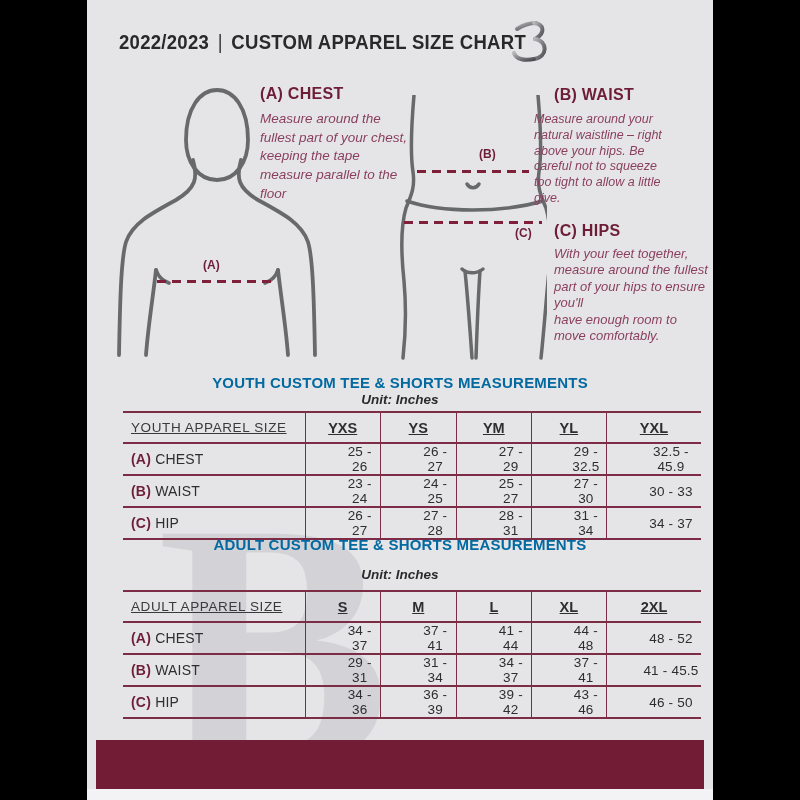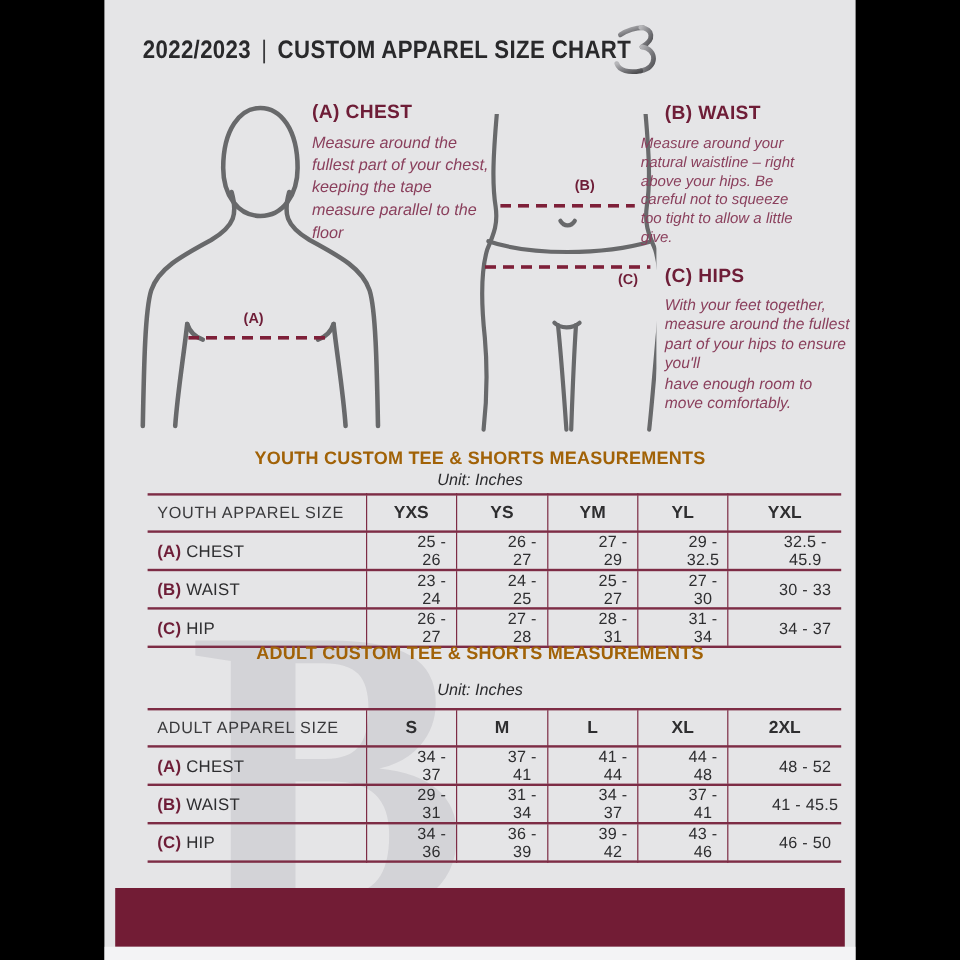--- a/index.html
+++ b/index.html
@@ -28,30 +28,30 @@
 
   
   .ins-head{position:absolute;font-size:16px;font-weight:800;color:var(--head-maroon);letter-spacing:.3px;}
   .ins-body{position:absolute;font-style:italic;color:var(--body-maroon);}
   .ins-a{left:173px;top:110px;width:150px;font-size:13.5px;line-height:1.38;}
   .ins-b{left:447px;top:112px;width:138px;font-size:12.5px;line-height:1.26;}
   .ins-c{left:467px;top:246px;width:155px;font-size:13px;line-height:1.26;white-space:pre-line;}
 
   
   .sec-title{position:absolute;left:0;width:626px;text-align:center;font-size:15px;font-weight:700;
-             color:#a16207;letter-spacing:.2px;z-index:1;}
-  .sec-unit{position:absolute;left:0;width:626px;text-align:center;font-size:13.5px;font-weight:400;
+             color:#0369a1;letter-spacing:.2px;z-index:1;}
+  .sec-unit{position:absolute;left:0;width:626px;text-align:center;font-size:13.5px;font-weight:700;
             font-style:italic;color:#2b2b2e;z-index:1;}
 
   
   .sz{position:absolute;left:36px;width:578px;border-collapse:collapse;table-layout:fixed;z-index:1;
       border-bottom:2px solid var(--line);}
   .sz tr{border-top:2px solid var(--line);}
   .sz th+th,.sz td+td{border-left:1.5px solid var(--line);}
-  .sz th{height:31px;font-size:14.5px;font-weight:700;color:#2e2e30;text-align:center;}
+  .sz th{height:31px;font-size:14.5px;font-weight:700;color:#2e2e30;text-align:center;text-decoration:underline;}
   .sz td{height:27px;font-size:13.5px;font-weight:400;color:#2e2e30;text-align:center;letter-spacing:.2px;padding-left:34px;}
   .sz th.lbl{font-size:13.5px;font-weight:400;color:#3a3a3c;letter-spacing:.6px;text-align:left;padding-left:8px;}
   .sz td.lbl{text-align:left;padding-left:8px;font-size:14px;}
   .sz td.lbl .pfx{font-weight:800;color:var(--head-maroon);}
   .col-l{width:182px;}.col-s{width:75px;}.col-s2{width:76px;}.col-e{width:94.5px;}
 
   .watermark{position:absolute;left:70px;top:470px;font-family:"Liberation Serif",serif;font-weight:700;
              font-size:350px;line-height:1;color:rgba(120,120,132,.16);z-index:0;}
   .footer-bar{position:absolute;left:9px;top:740px;width:608px;height:49px;background:var(--maroon);z-index:2;}
   .footer-strip{position:absolute;left:0;top:789px;width:626px;height:11px;background:#f3f3f5;z-index:2;}

